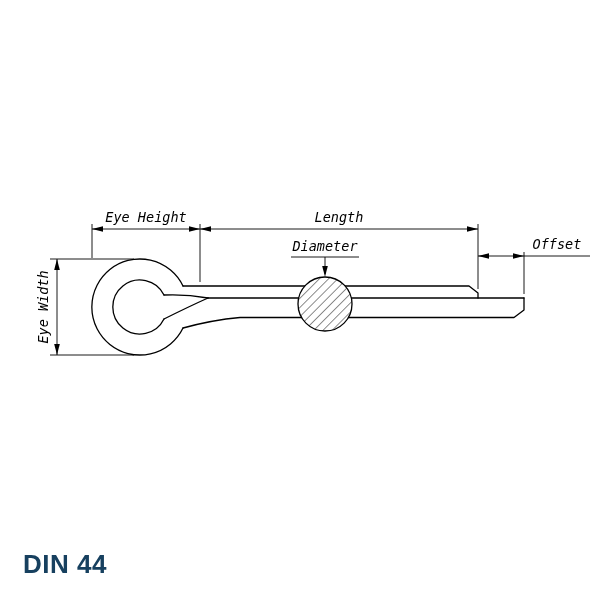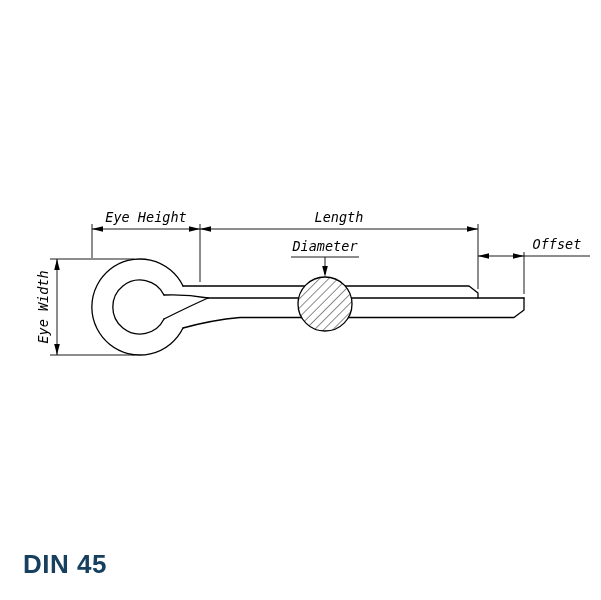--- a/index.html
+++ b/index.html
@@ -122,15 +122,15 @@
         <line x1="50" y1="355" x2="134" y2="355"></line>
         <line x1="57" y1="259" x2="57" y2="355"></line>
         <polygon points="57,259 54.2,270 59.8,270"></polygon>
         <polygon points="57,355 54.2,344 59.8,344"></polygon>
         <text x="48" y="307" transform="rotate(-90 48 307)" text-anchor="middle">Eye Width</text>
       </g>
 
     </g>
   </svg>
 
-  <div class="title" style="color: rgb(23, 64, 95);">DIN 45</div>
+  <div class="title" style="color: rgb(23, 64, 95);">DIN 44</div>
 
 </div>
 
 </body></html>

